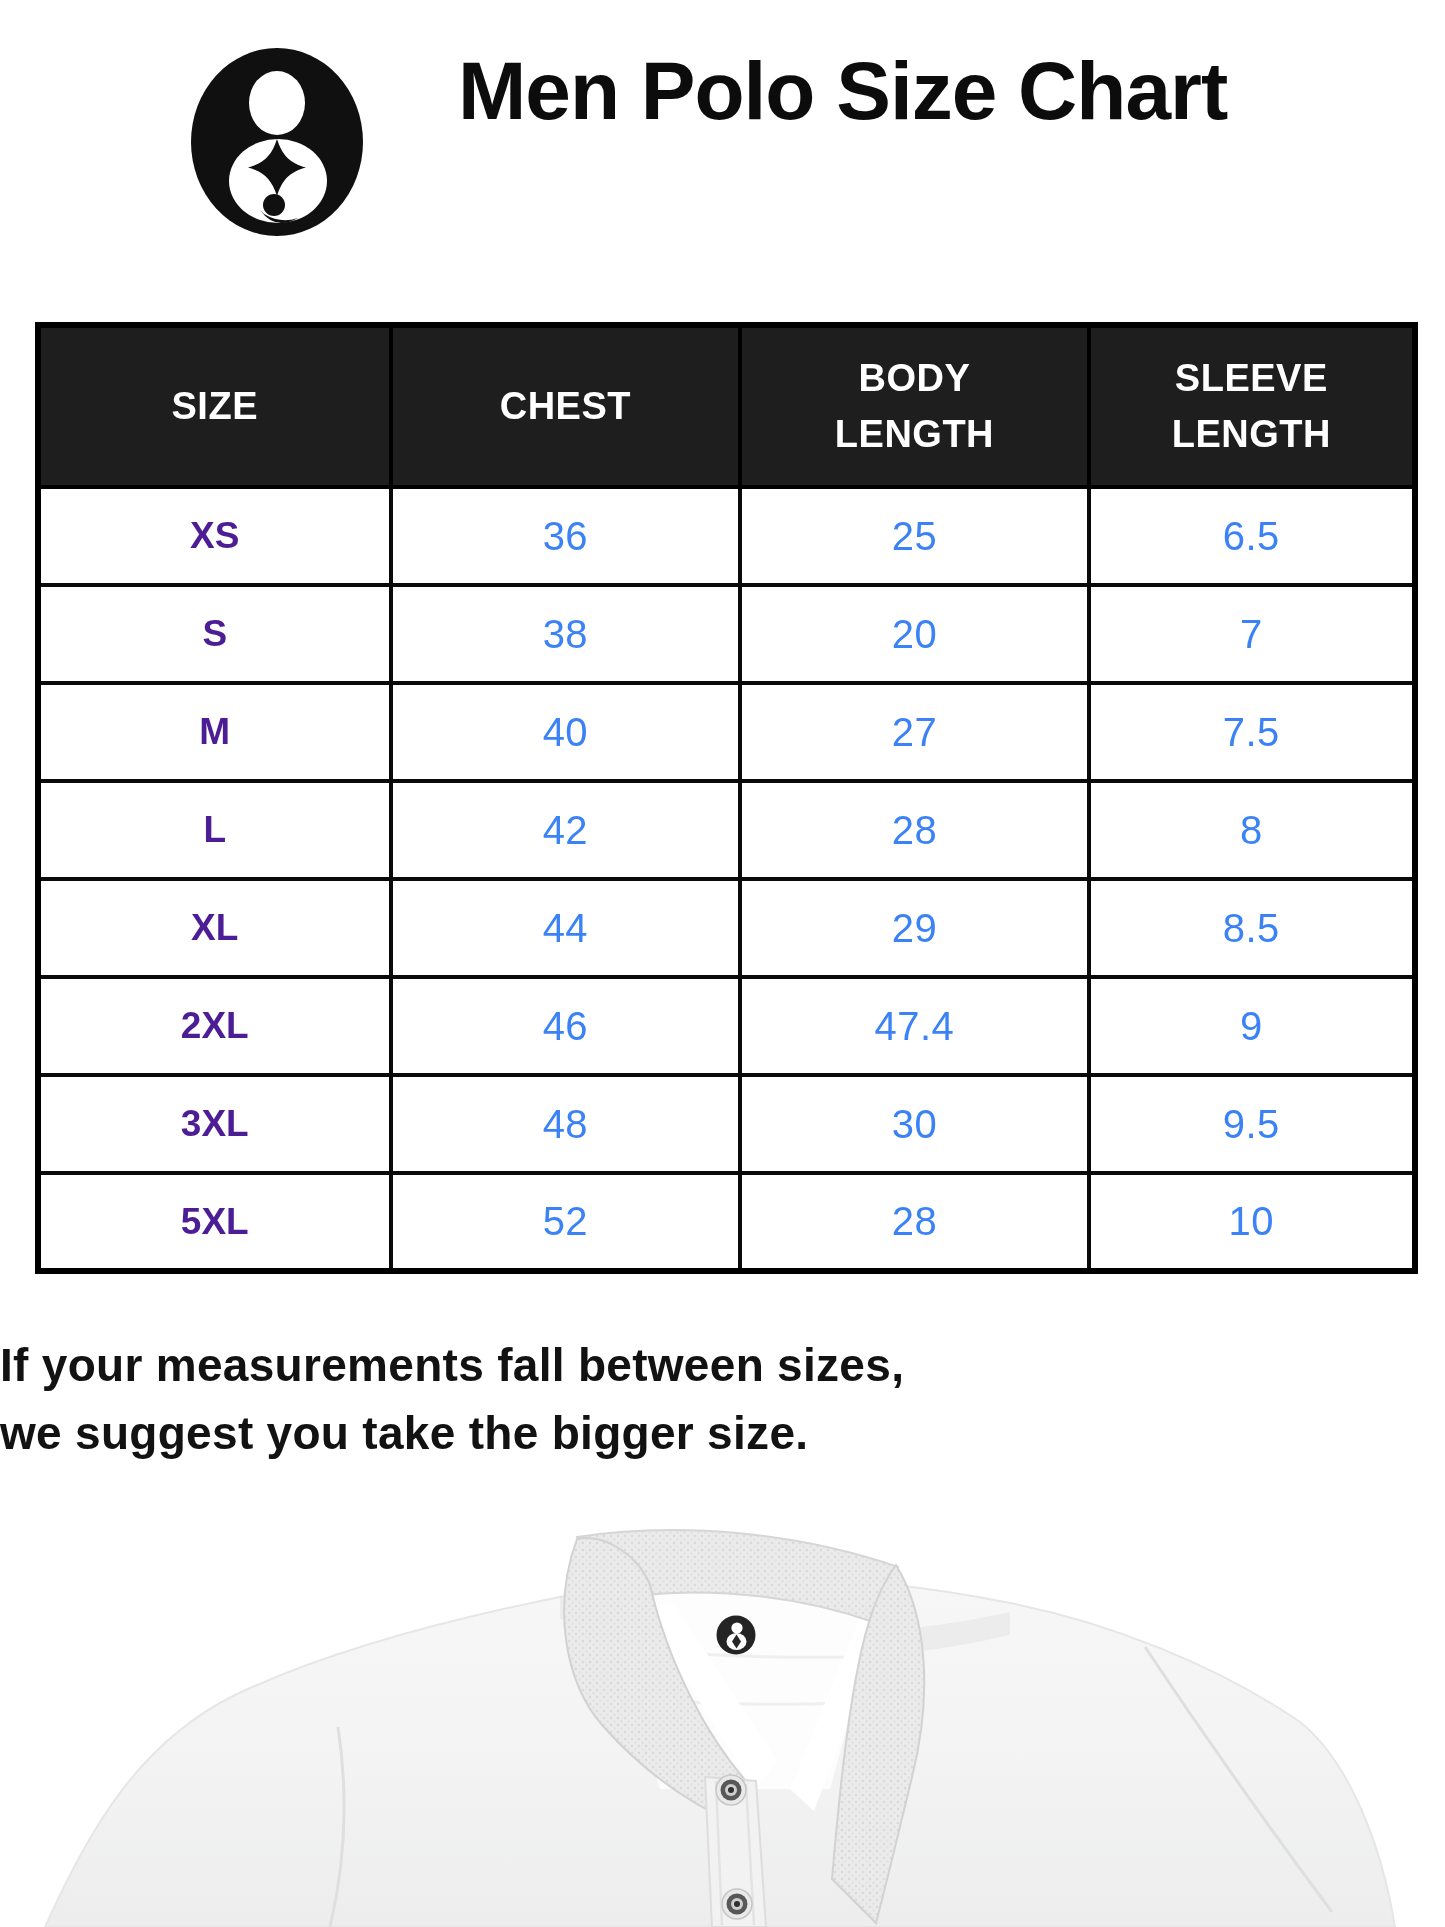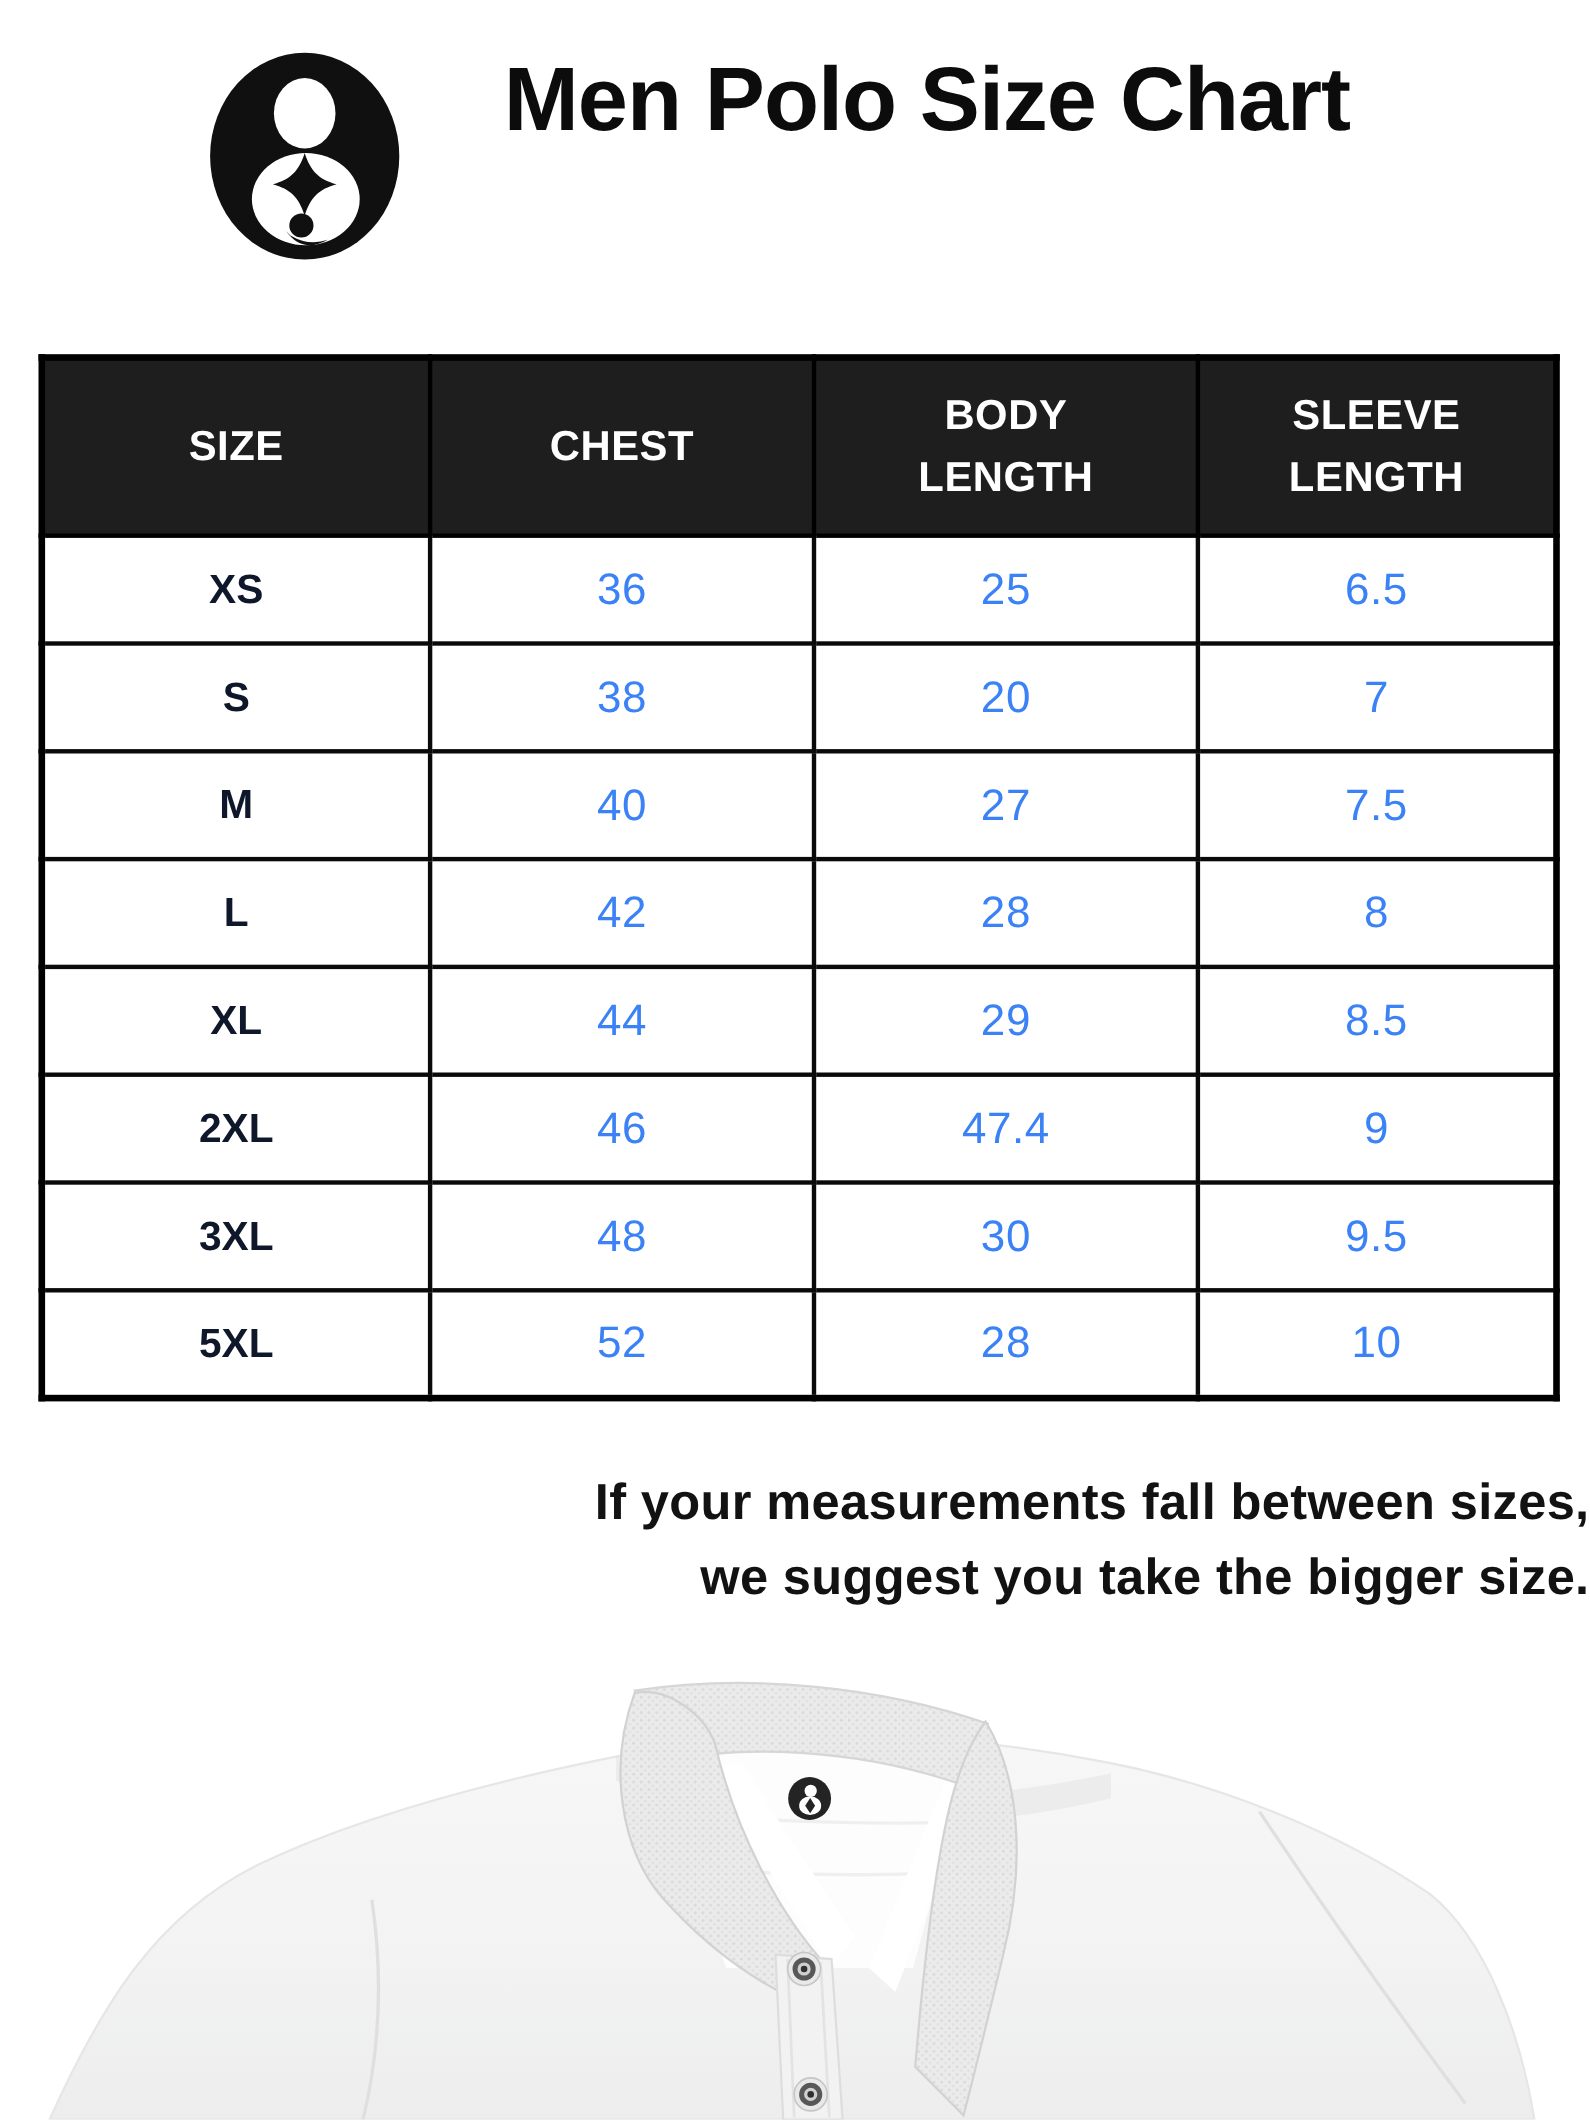--- a/index.html
+++ b/index.html
@@ -27,25 +27,25 @@
   .size-table col.c4 { width:23.7%; }
   .size-table thead th {
     background:#1e1e1e; color:#ffffff; height:162px;
     font-size:38px; font-weight:700; letter-spacing:.5px; line-height:1.45;
     padding:0 55px; border:4px solid #000; vertical-align:middle;
   }
   .size-table tbody tr { height:98px; }
   .size-table tbody th, .size-table tbody td {
     border:4px solid #0a0a0a; vertical-align:middle; background:#ffffff;
   }
-  .size-table tbody th { font-size:37px; font-weight:700; color:#0f172a; }
+  .size-table tbody th { font-size:37px; font-weight:700; color:#4c1d95; }
   .size-table tbody td { font-size:40px; font-weight:400; color:#3b82f6; letter-spacing:.5px; }
 
   
-  .note { position:absolute; top:1331px; left:0; width:100%; text-align:right;
+  .note { position:absolute; top:1331px; left:0; width:100%; text-align:left;
           font-size:46px; font-weight:800; line-height:1.48; color:#121212;
           letter-spacing:.3px; }
 
   
   .polo-wrap { position:absolute; left:0; top:1527px; width:1445px; height:400px; }
   .polo-wrap svg { display:block; }
 </style>
 </head>
 <body>
 

